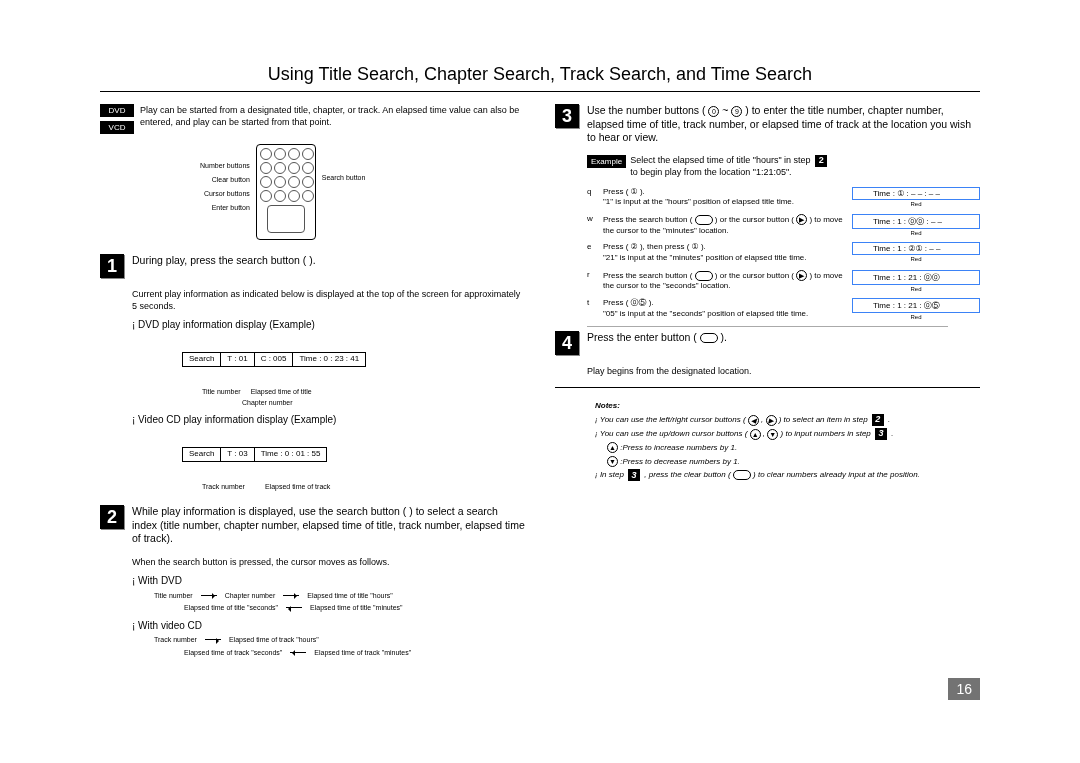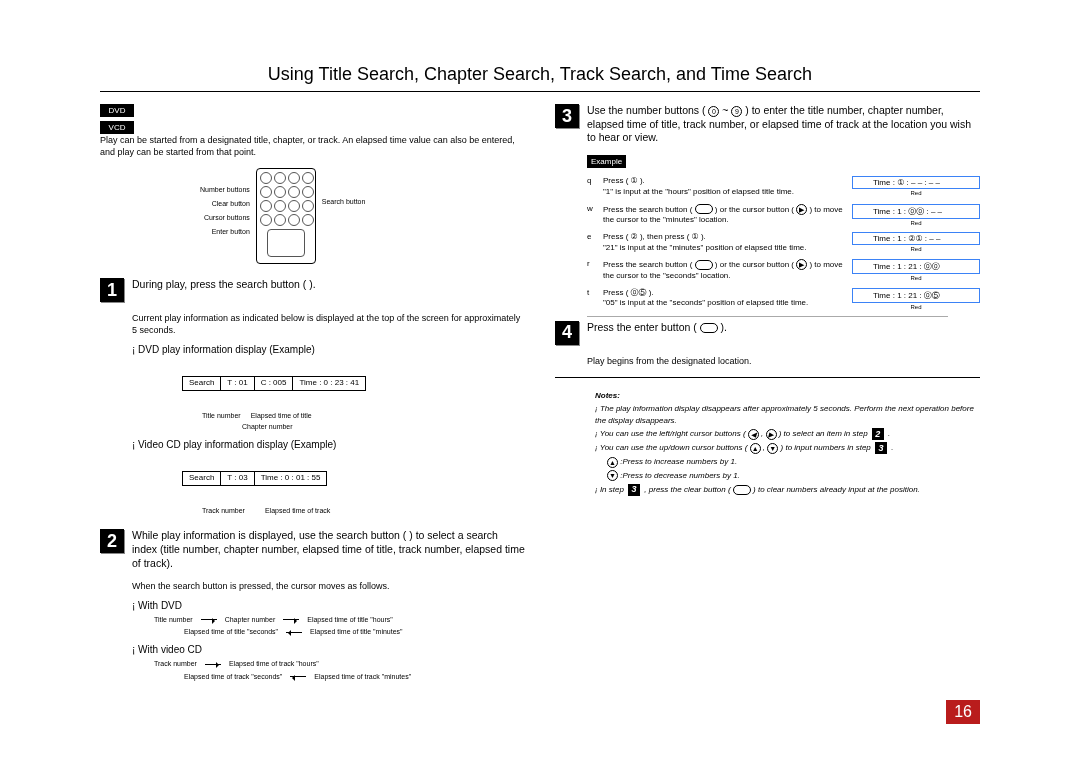--- a/index.html
+++ b/index.html
@@ -50,21 +50,20 @@
     color: #fff;
     font-size: 8px;
     padding: 2px 4px;
     text-align: center;
     min-width: 26px;
   }
   .intro {
     display: flex;
     align-items: flex-start;
     margin-bottom: 10px;
-    flex-direction: column;
   }
   .intro-text {
     line-height: 1.35;
   }
   .remote-wrap {
     display: flex;
     gap: 6px;
     margin: 8px 0 14px 100px;
     align-items: flex-start;
   }
@@ -285,23 +284,23 @@
     position: absolute;
     left: 1px; top: 5px;
     width: 10px;
     border-top: 1.5px solid #000;
     transform: rotate(-45deg);
   }
   .page-num {
     position: absolute;
     right: 0;
     bottom: -40px;
-    background: #b91c1c;
+    background: #737373;
     color: #fff;
-    font-size: 16px;
+    font-size: 14px;
     padding: 3px 8px;
   }
   .hairline {
     border-top: 0.5px solid #aaa;
     margin: 4px 32px;
   }
 </style>
 </head>
 <body>
 
@@ -426,20 +425,25 @@
 
       <div class="step">
         <div class="step-num">3</div>
         <div class="step-head">
           Use the number buttons ( <span class="circ circ-s">0</span> ~ <span class="circ circ-s">9</span> ) to enter the title number, chapter number, elapsed time of title, track number, or elapsed time of track at the location you wish to hear or view.
         </div>
       </div>
 
       <div class="example-box">
         <div class="example-label">Example</div>
+        <div style="font-size:9px; line-height:1.3">
+          <span>Select the elapsed time of title "hours" in step</span>
+          <span class="small-num-box">2</span><br>
+          <span>to begin play from the location "1:21:05".</span>
+        </div>
       </div>
 
       <div class="sub-step">
         <div class="idx">q</div>
         <div class="txt">
           <span>Press ( ① ).</span><br>
           <span>"1" is input at the "hours" position of elapsed title time.</span>
         </div>
         <div class="time-col">
           <div class="time-disp">Time : ① : – – : – –</div>
@@ -500,21 +504,20 @@
         <div class="step-head">
           Press the enter button ( <span class="icon-oval"></span> ).
         </div>
       </div>
       <div class="step-body">Play begins from the designated location.</div>
 
       <hr class="rule" style="margin-top:10px">
 
       <div class="notes">
         <div class="hd">Notes:</div>
-        <p>¡ <span>The play information display disappears after approximately 5 seconds. Perform the next operation before the display disappears.</span></p>
         <p>¡ You can use the left/right cursor buttons ( <span class="circ circ-s">◀</span> , <span class="circ circ-s">▶</span> ) to select an item in step <span class="small-num-box">2</span> .</p>
         <p>¡ You can use the up/down cursor buttons ( <span class="circ circ-s">▲</span> , <span class="circ circ-s">▼</span> ) to input numbers in step <span class="small-num-box">3</span> .</p>
         <p style="margin-left:12px"><span class="circ circ-s">▲</span> :Press to increase numbers by 1.</p>
         <p style="margin-left:12px"><span class="circ circ-s">▼</span> :Press to decrease numbers by 1.</p>
         <p>¡ In step <span class="small-num-box">3</span> , press the clear button ( <span class="icon-oval"></span> ) to clear numbers already input at the position.</p>
       </div>
 
     </div>
   </div>
 

